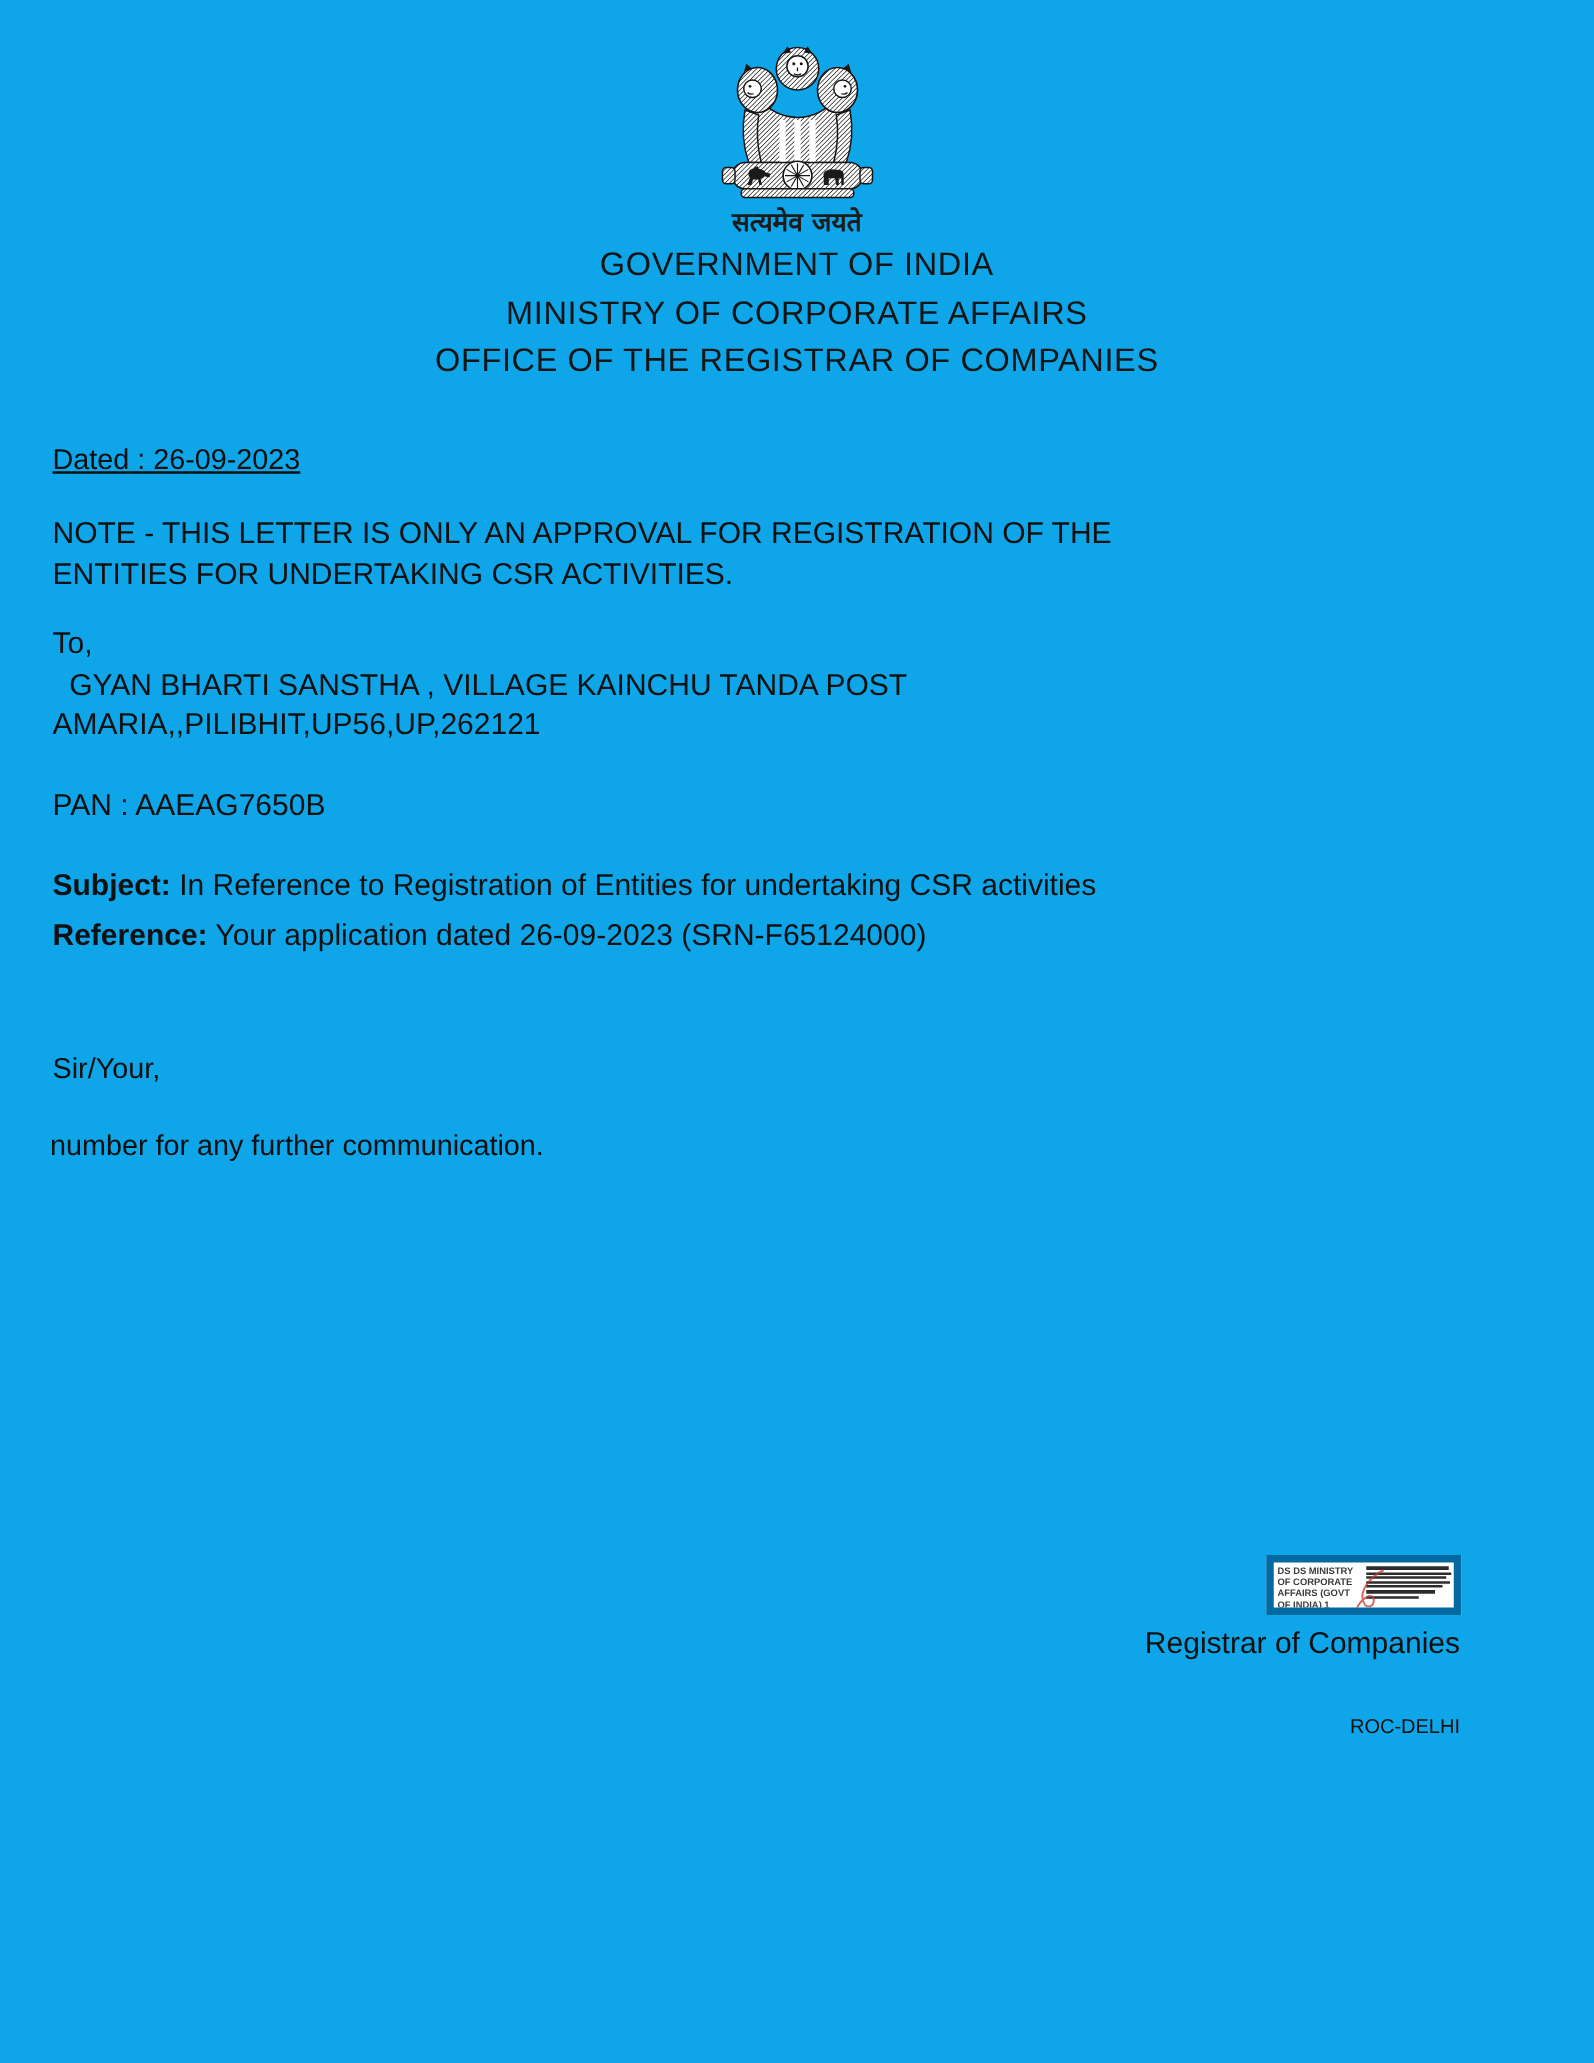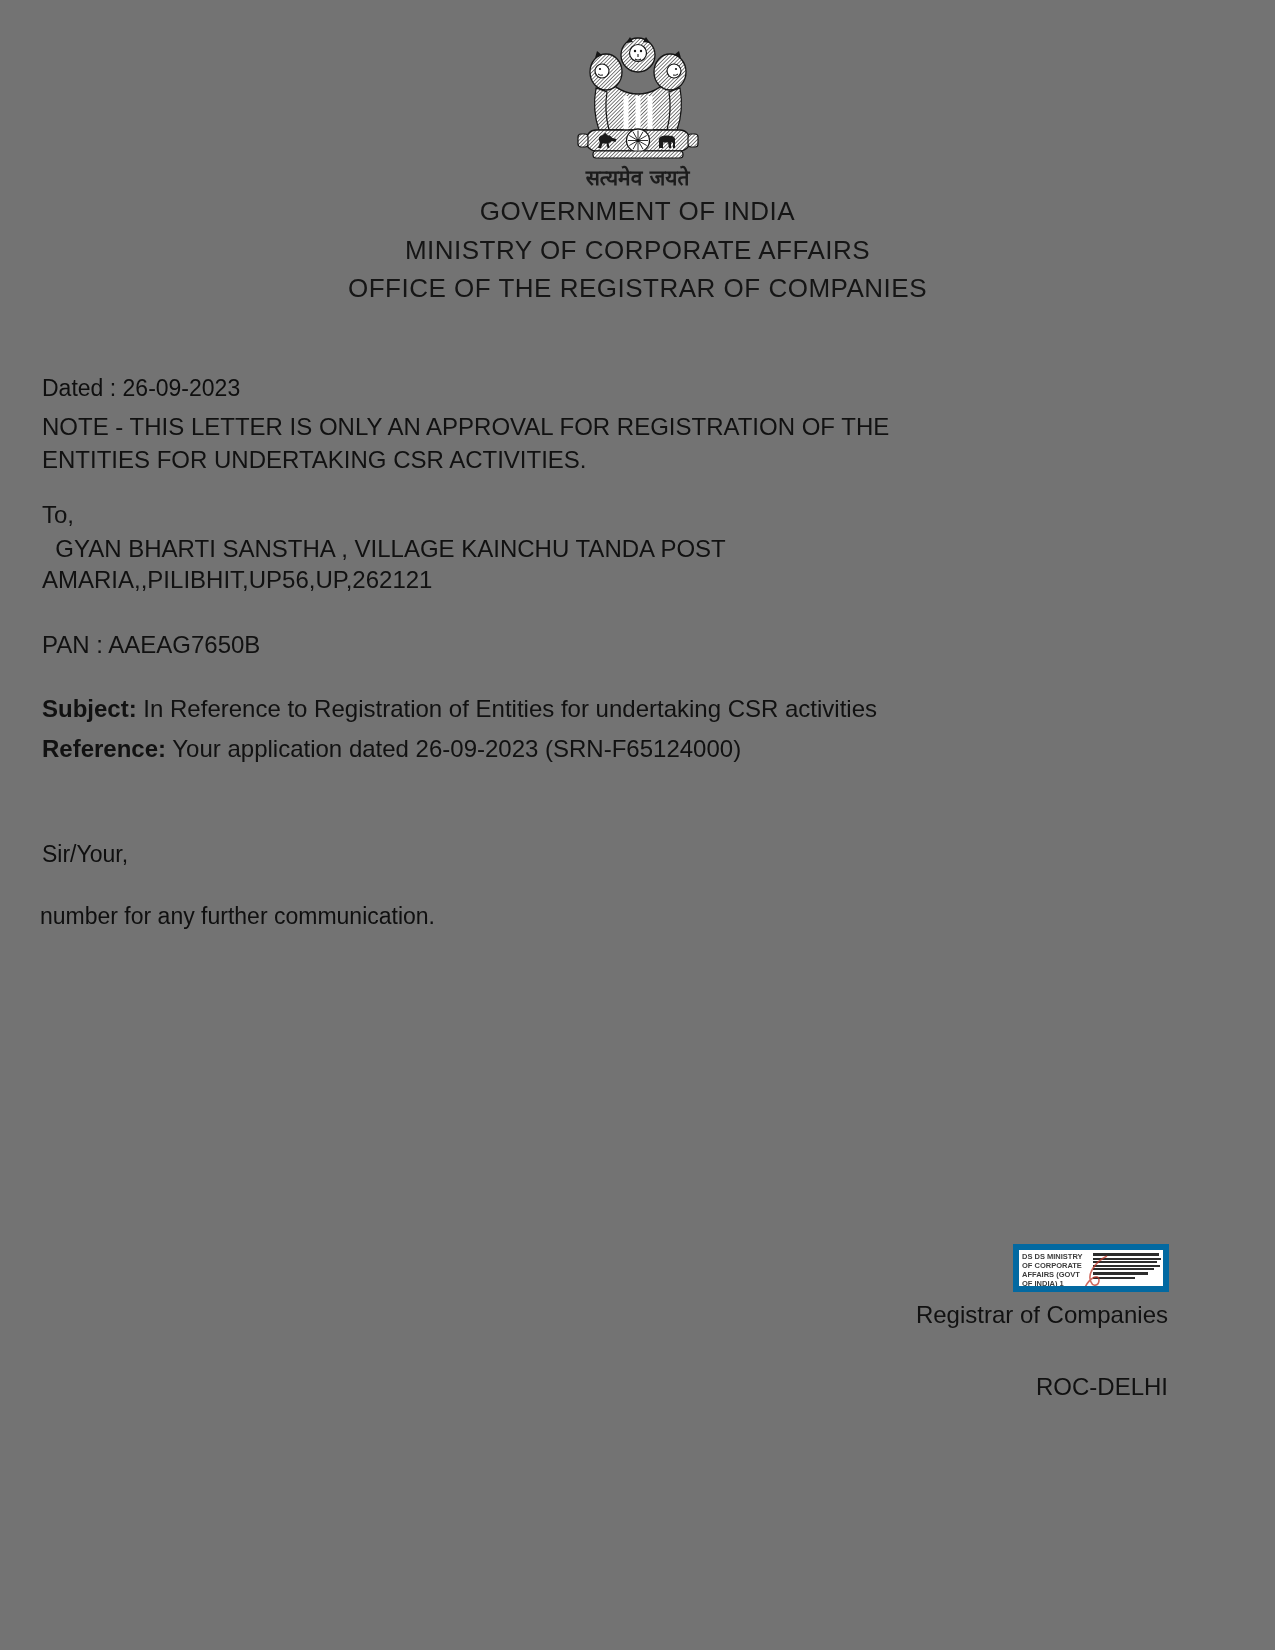--- a/index.html
+++ b/index.html
@@ -2,42 +2,42 @@
 <html><head>
 <meta charset="utf-8">
 <style>
   * { margin: 0; padding: 0; box-sizing: border-box; }
   html, body { background: #e8e8e8; }
   .page {
     position: relative;
     width: 1275px;
     height: 1650px;
     margin: 0 auto;
-    background: #737373;
+    background: #0ea5e9;
     font-family: "Liberation Sans", "DejaVu Sans", sans-serif;
     color: #111111;
     overflow: hidden;
   }
   .abs { position: absolute; }
 
   
   .emblem-wrap { left: 0; right: 0; top: 30px; text-align: center; }
   .motto {
     left: 0; right: 0; top: 163px; text-align: center;
     font-size: 21px; font-weight: 700; color: #1c1c1c;
     font-family: "DejaVu Sans", "Liberation Sans", sans-serif;
   }
   .hdr { left: 0; right: 0; text-align: center; font-size: 26px; color: #151515; letter-spacing: 0.5px; }
   .hdr1 { top: 196px; }
   .hdr2 { top: 235px; }
   .hdr3 { top: 273px; }
 
   
   .txt { font-size: 23px; color: #0f0f0f; }
-  .dated       { left: 42px; top: 375px; }
+  .dated       { left: 42px; top: 354px; text-decoration: underline; }
   .note-top    { left: 42px; top: 410px; width: 1015px; font-size: 24px; line-height: 33px; }
   .to-label    { left: 42px; top: 501px; font-size: 24px; }
   .addr        { left: 42px; font-size: 24px; white-space: pre-wrap; text-align: right; }
   .addr1       { top: 535px; }
   .addr2       { top: 566px; }
   .pan         { left: 42px; top: 631px; font-size: 24px; }
   .subject     { left: 42px; top: 695px; font-size: 24px; }
   .reference   { left: 42px; top: 735px; font-size: 24px; }
   .salutation  { left: 42px; top: 841px; }
   .body-para   { left: 40px; top: 899px; width: 1140px; line-height: 34px; }
@@ -50,21 +50,21 @@
   }
   .stamp-left {
     width: 74px; padding: 2px 0 0 3px;
     font-size: 7.5px; line-height: 9px; color: #3c3c3c; font-weight: 600;
   }
   .stamp-squiggle { position: absolute; left: 58px; top: 2px; }
   .stamp-micro { flex: 1; padding: 3px 2px 0 4px; }
   .micro-line { background: #2c2c2c; height: 2px; margin-bottom: 1.6px; }
 
   .registrar { right: 107px; top: 1301px; font-size: 24px; text-align: right; }
-  .roc       { right: 107px; top: 1373px; font-size: 24px; text-align: right; }
+  .roc       { right: 107px; top: 1373px; font-size: 16px; text-align: right; }
 
   .footer-note { left: 42px; top: 1448px; width: 1118px; font-size: 23px; line-height: 33px; }
 </style>
 </head>
 <body>
 
 <div class="page">
 
   <div class="abs emblem-wrap">
     <svg width="134" height="132" viewBox="0 0 134 132" aria-hidden="true">

